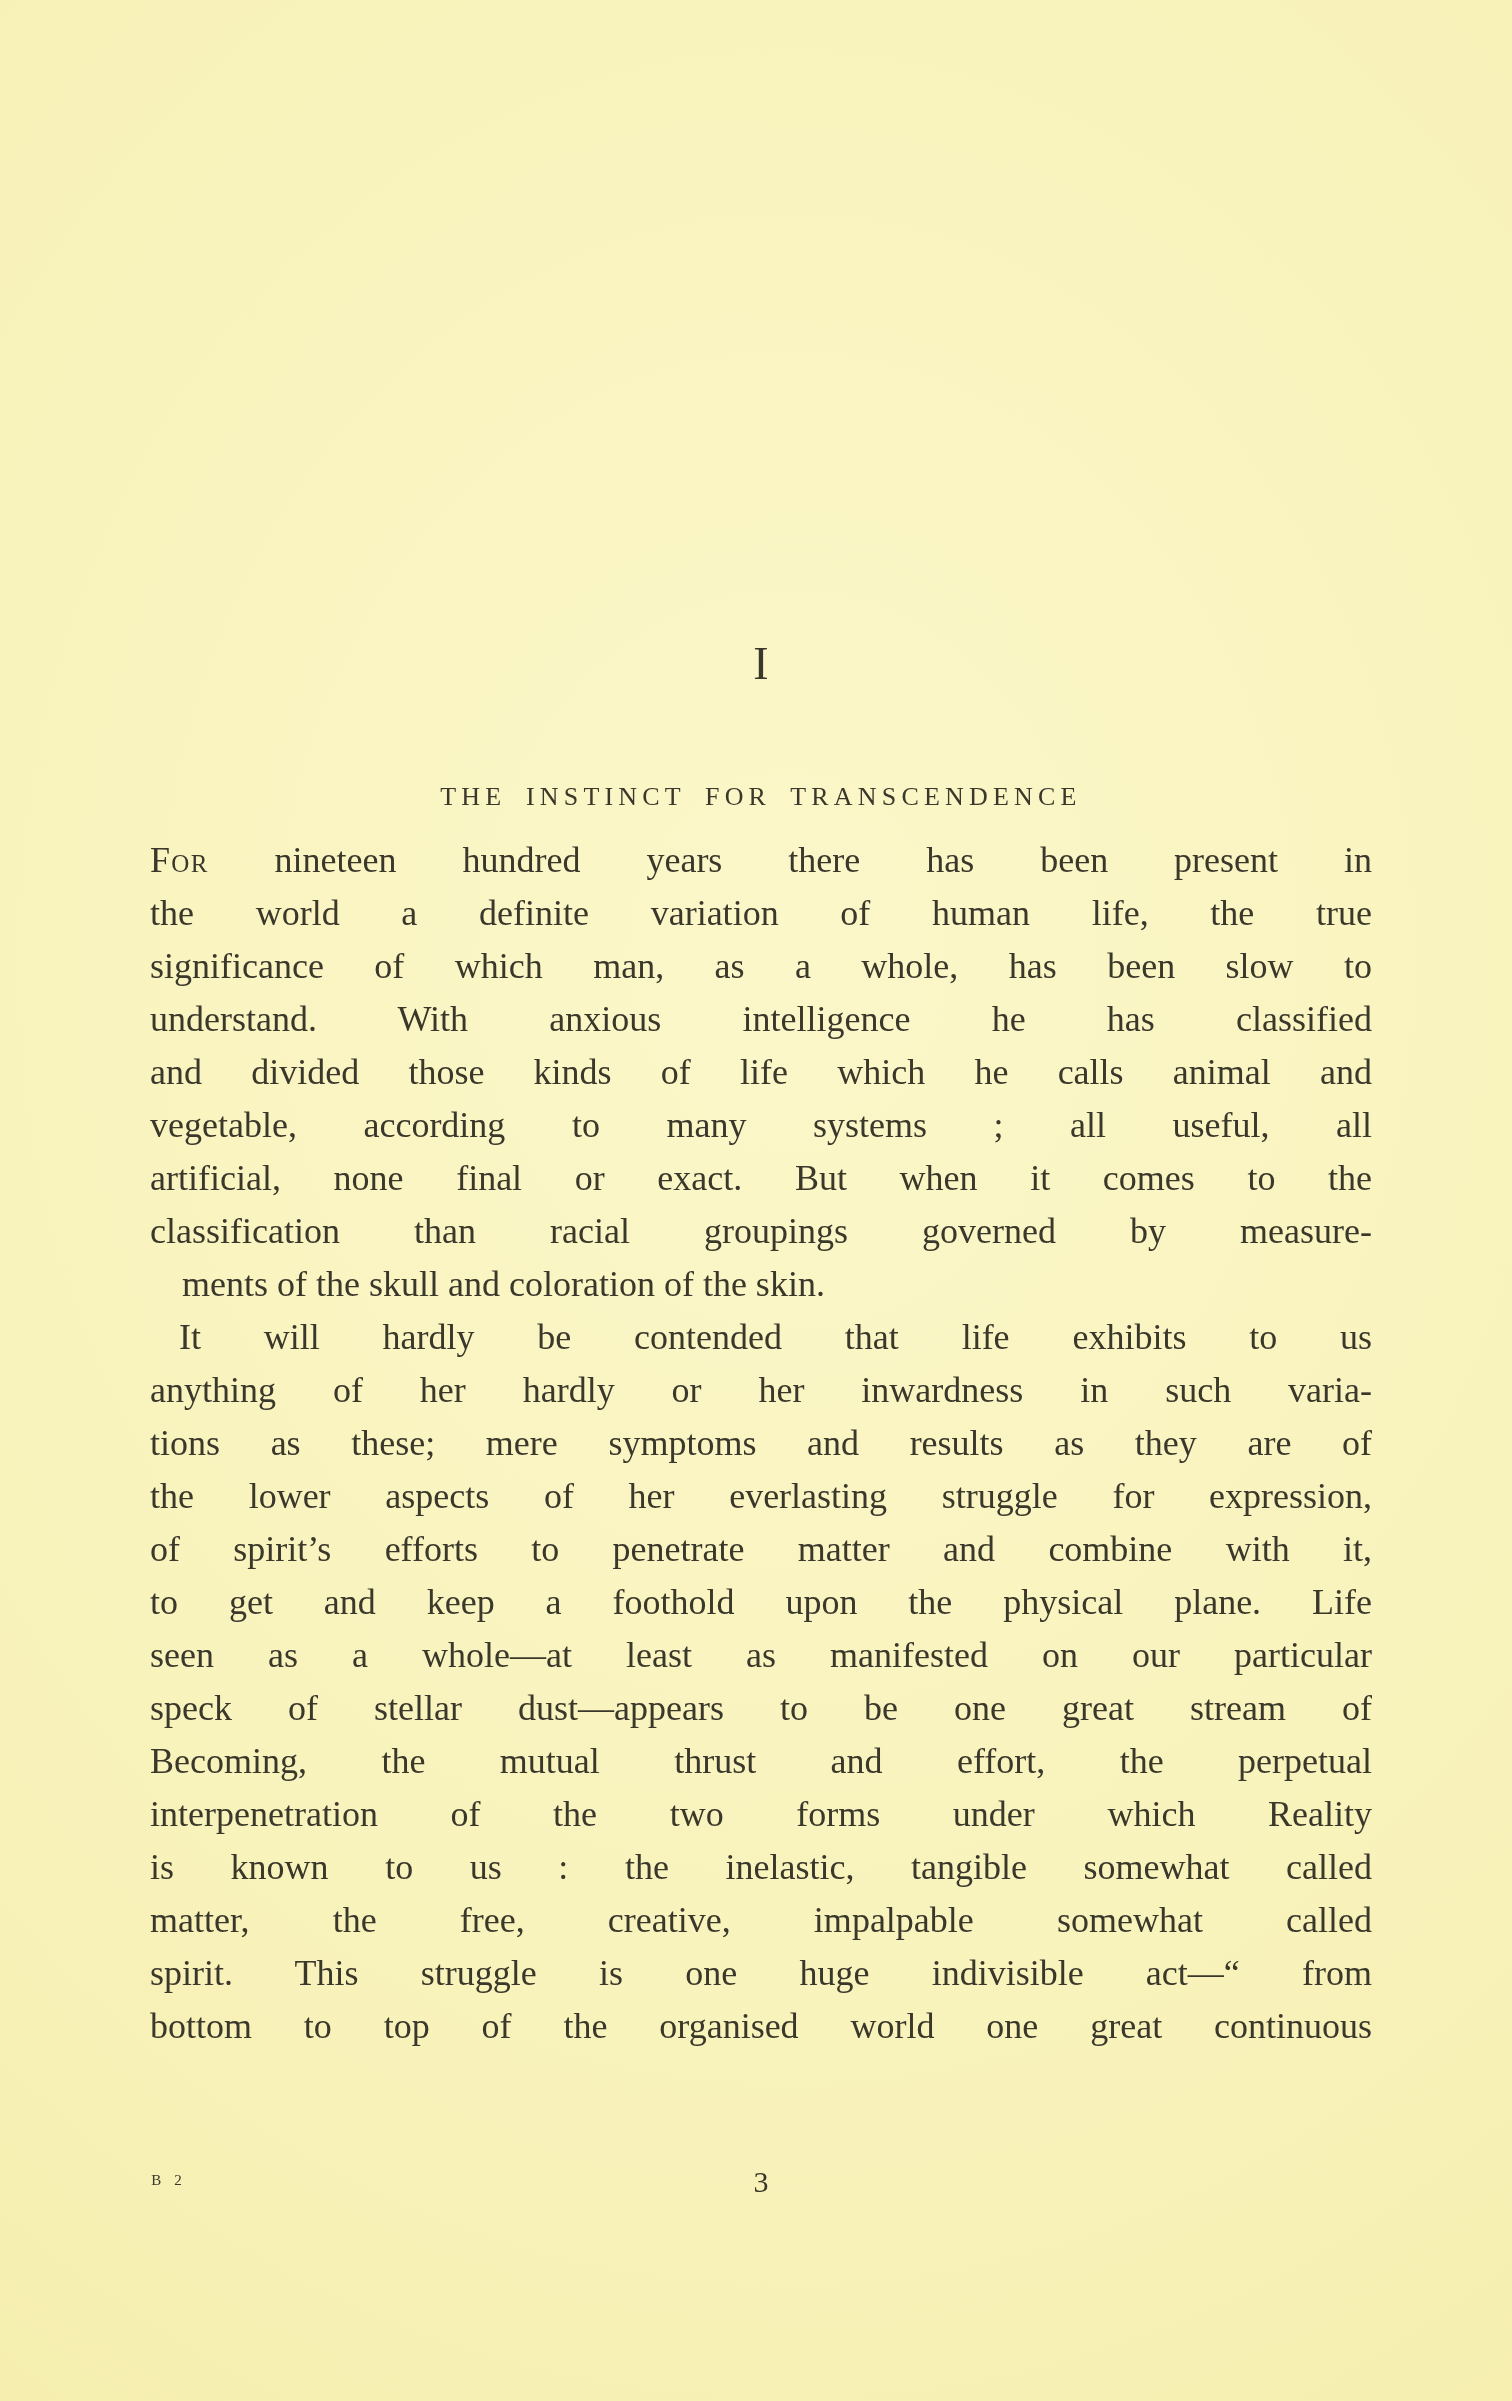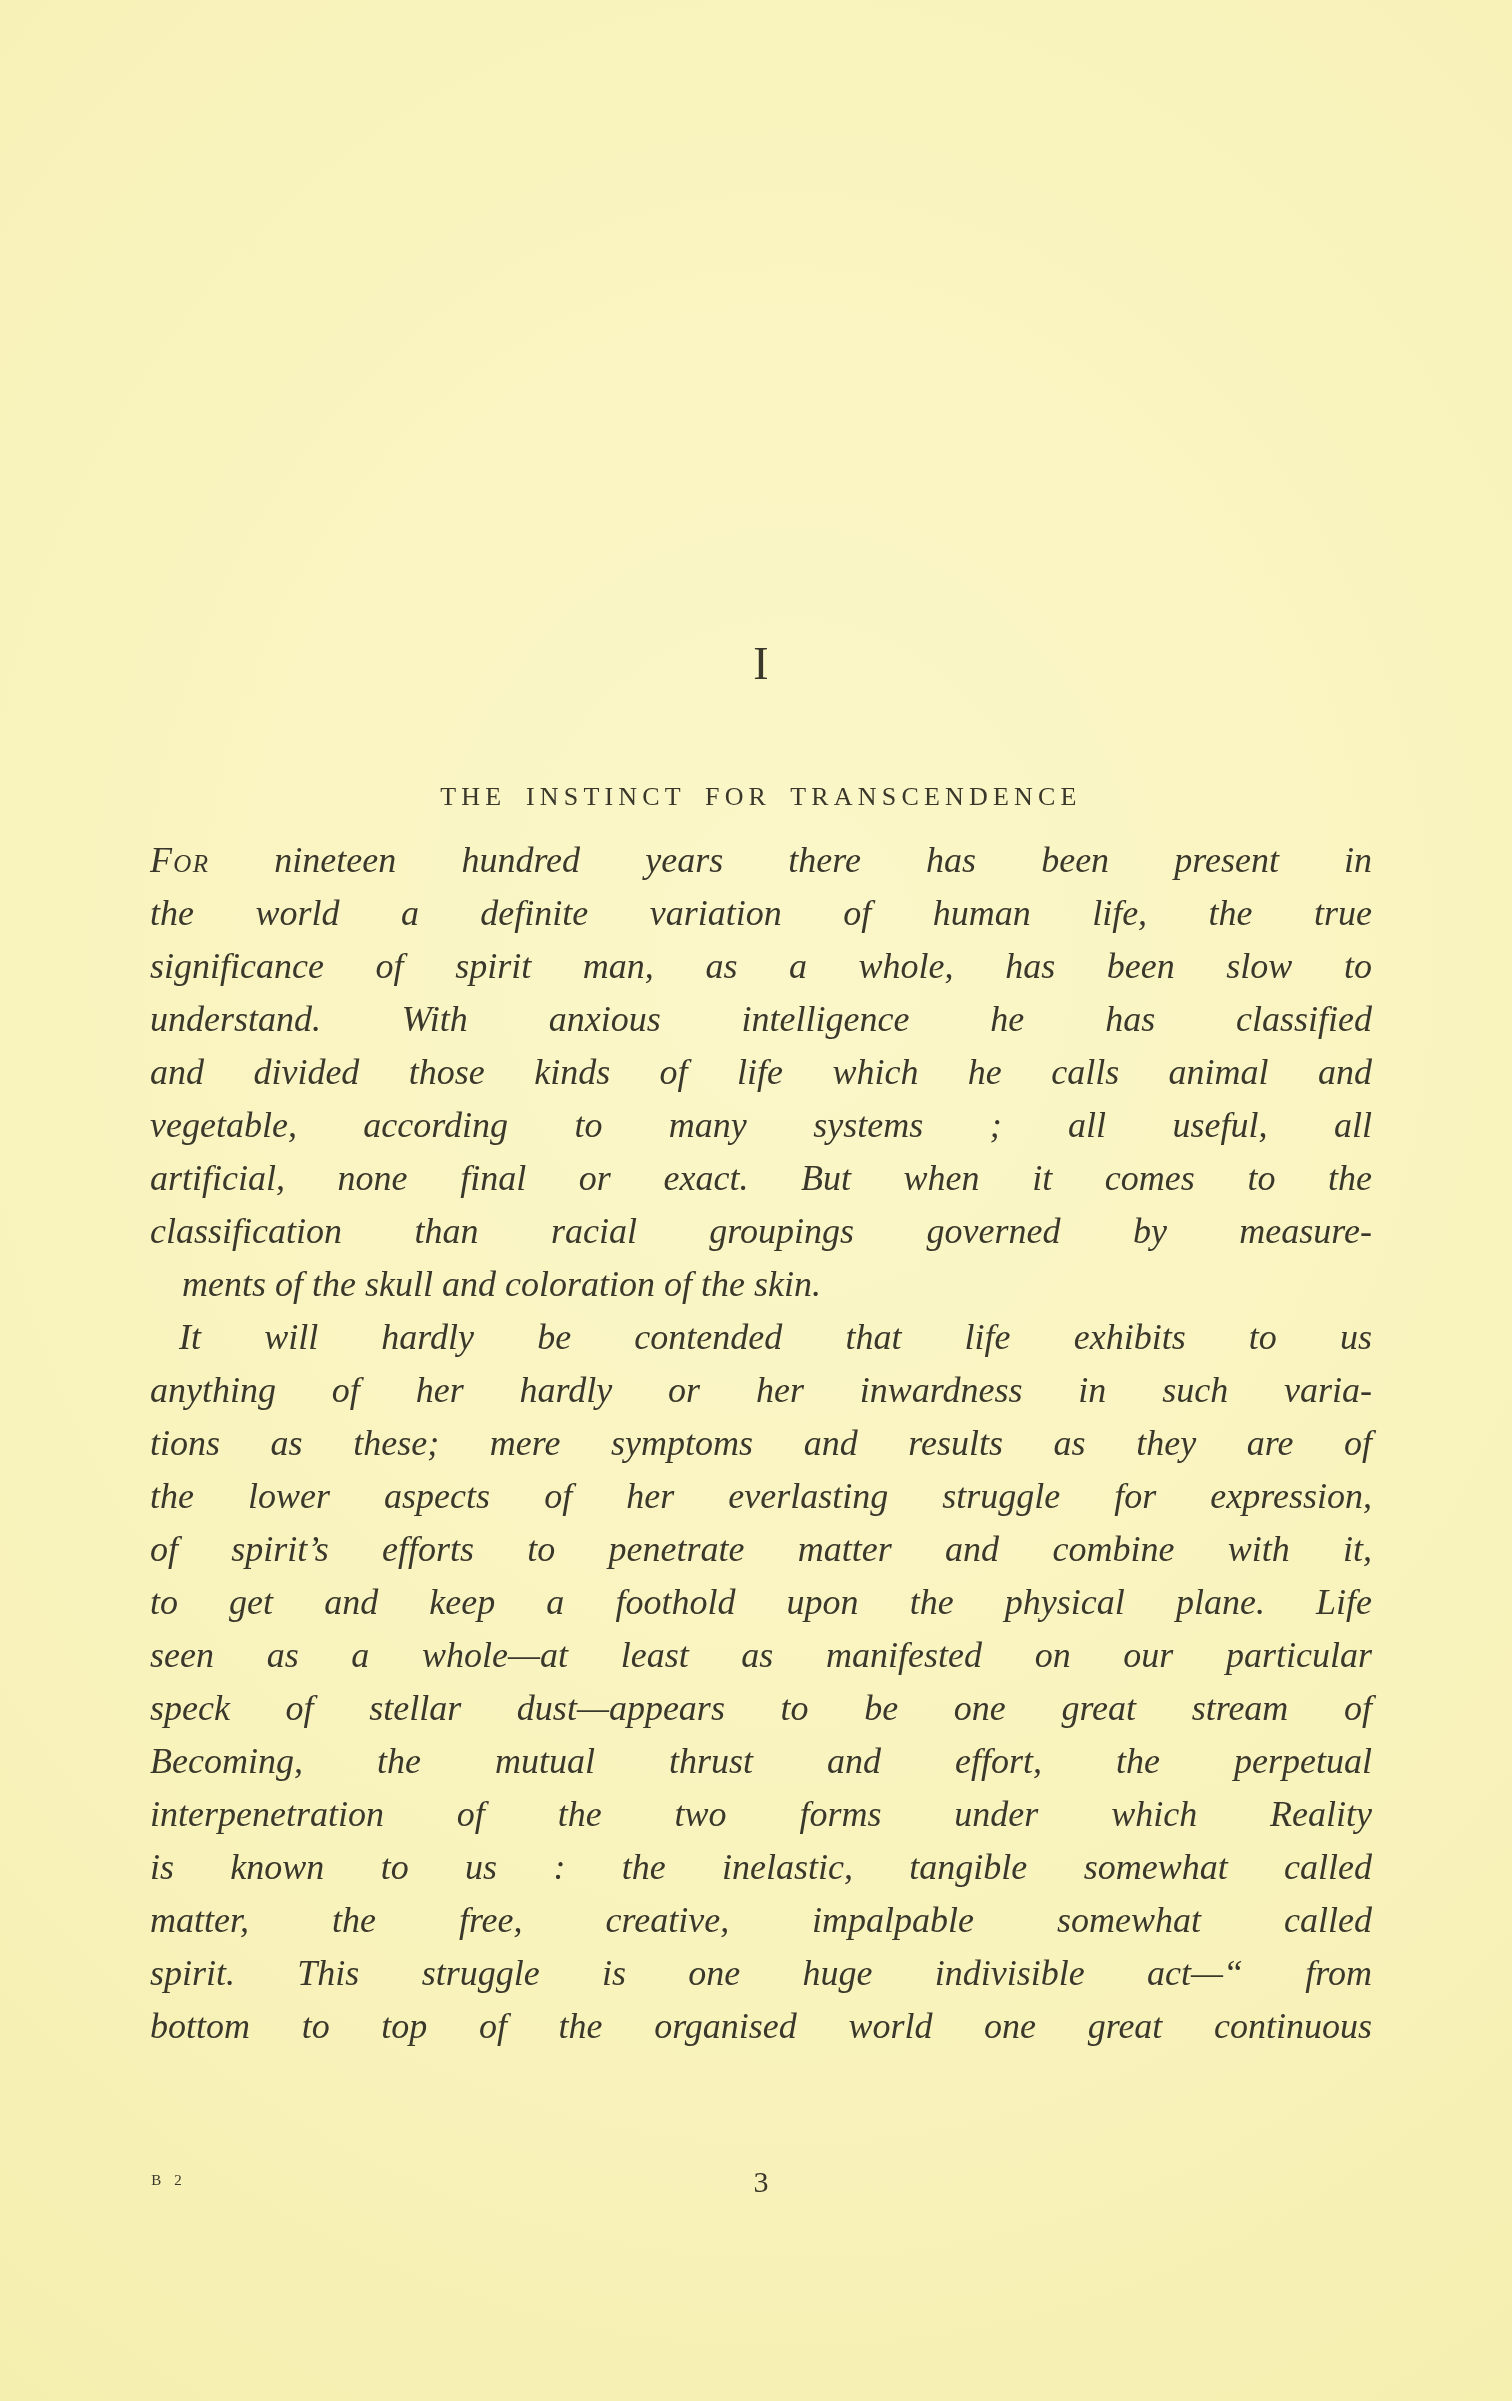--- a/index.html
+++ b/index.html
@@ -47,21 +47,20 @@
   .body-text {
     position: absolute;
     top: 834px;
     left: 0;
     right: 0;
     font-size: 36px;
     line-height: 53px;
   }
   .paragraph {
     margin: 0;
-    font-style: italic;
   }
   .line {
     text-align: justify;
     text-align-last: justify;
     white-space: normal;
   }
   .line.flush-left {
     text-align-last: left;
     margin-left: 32px;
   }
@@ -101,21 +100,21 @@
   <div class="content">
 
     <div class="chapter-number">I</div>
 
     <div class="chapter-heading">THE INSTINCT FOR TRANSCENDENCE</div>
 
     <div class="body-text">
         <div class="paragraph">
           <div class="line"><span class="smallcaps">For</span> nineteen hundred years there has been present in</div>
           <div class="line">the world a definite variation of human life, the true</div>
-          <div class="line">significance of spirit man, as a whole, has been slow to</div>
+          <div class="line">significance of which man, as a whole, has been slow to</div>
           <div class="line">understand. With anxious intelligence he has classified</div>
           <div class="line">and divided those kinds of life which he calls animal and</div>
           <div class="line">vegetable, according to many systems ; all useful, all</div>
           <div class="line">artificial, none final or exact. But when it comes to the</div>
           <div class="line">classification than racial groupings governed by measure-</div>
           <div class="line flush-left">ments of the skull and coloration of the skin.</div>
         </div>
         <div class="paragraph">
           <div class="line indent">It will hardly be contended that life exhibits to us</div>
           <div class="line">anything of her hardly or her inwardness in such varia-</div>

